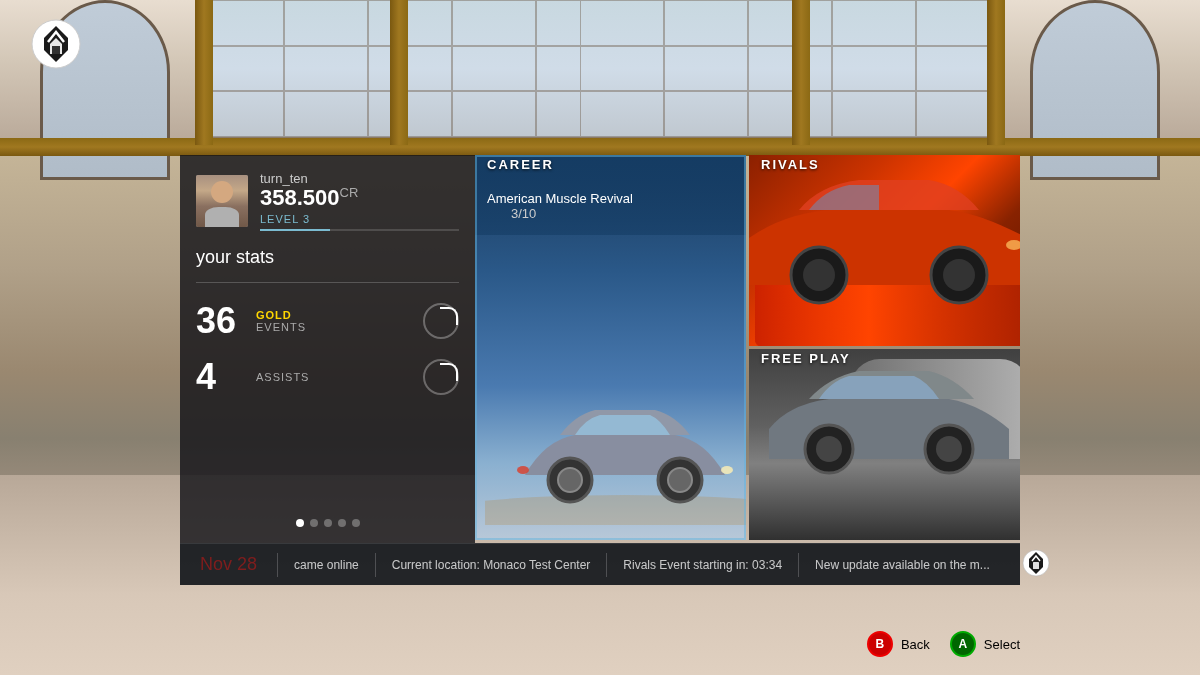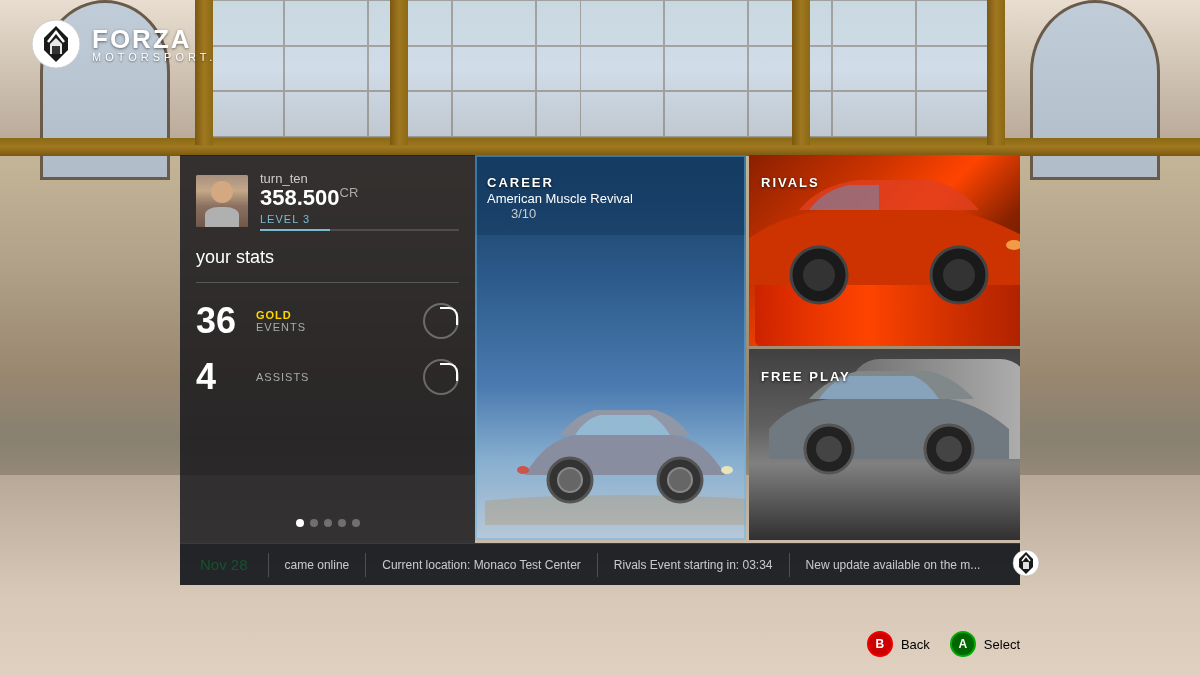--- a/index.html
+++ b/index.html
@@ -440,21 +440,21 @@
       content: '';
       position: absolute;
       right: 10px; bottom: 10px;
       width: 120px; height: 80px;
       background: radial-gradient(circle, #c0c0c0 0%, #808080 50%, #404040 100%);
       border-radius: 50%;
     }
 
     .cell-label {
       position: absolute;
-      top: 20px;
+      top: 2px;
       left: 12px;
       font-size: 13px;
       font-weight: 600;
       color: #fff;
       letter-spacing: 2px;
       text-transform: uppercase;
       text-shadow: 0 1px 3px rgba(0,0,0,0.8);
       z-index: 5;
     }
 
@@ -490,22 +490,22 @@
       height: 42px;
       background: rgba(10, 15, 20, 0.88);
       display: flex;
       align-items: center;
       gap: 0;
       border-top: 1px solid rgba(255,255,255,0.1);
     }
 
     .ticker-date {
       padding: 0 20px;
-      font-size: 15px;
-      color: #14532d;
+      font-size: 18px;
+      color: #7f1d1d;
       font-weight: 400;
       white-space: nowrap;
       flex-shrink: 0;
     }
 
     .ticker-divider {
       width: 1px;
       height: 24px;
       background: rgba(255,255,255,0.2);
       flex-shrink: 0;
@@ -645,24 +645,20 @@
 <div class="floor"></div>
 
 <div class="logo-area">
   <svg class="forza-logo-icon" viewBox="0 0 52 52" xmlns="http://www.w3.org/2000/svg">
     <circle cx="26" cy="26" r="24" fill="white" stroke="#ccc" stroke-width="1"></circle>
     <path d="M26 8 L38 20 L38 32 L26 44 L14 32 L14 20 Z" fill="#1a1a1a"></path>
     <path d="M18 24 L26 14 L34 24" fill="none" stroke="white" stroke-width="2.5"></path>
     <path d="M20 26 L26 20 L32 26 L32 36 L20 36 Z" fill="#e8e8e8"></path>
     <rect x="22" y="28" width="8" height="8" fill="#333"></rect>
   </svg>
-  <div class="forza-text">
-    <span class="forza-name">FORZA</span>
-    <span class="forza-sub">MOTORSPORT.</span>
-  </div>
 </div>
 
 <div class="main-panel">
   <div class="content-area">
 
     <div class="left-panel">
       <div class="player-header">
         <div class="player-avatar">
           <div class="player-avatar-img"></div>
         </div>

